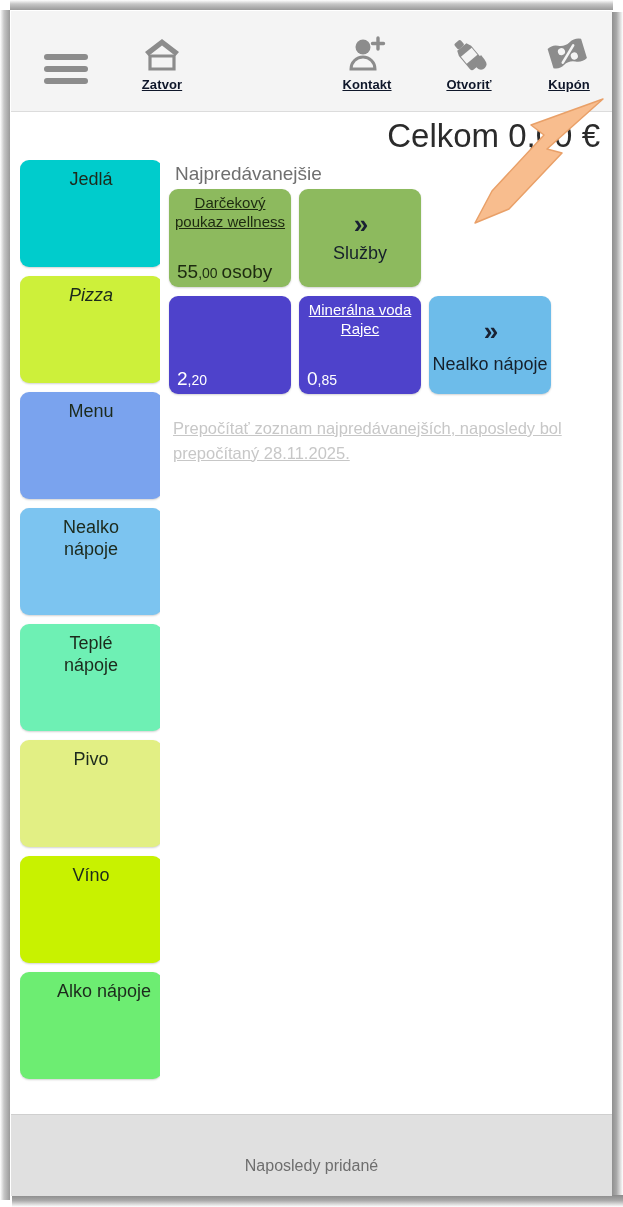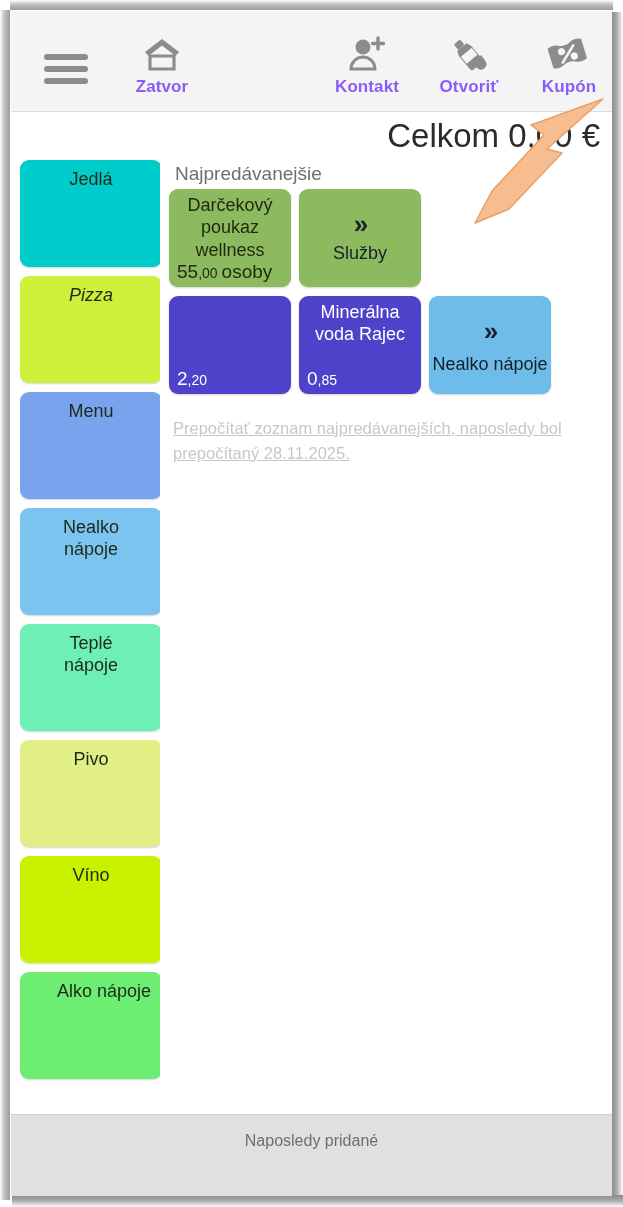--- a/index.html
+++ b/index.html
@@ -63,26 +63,27 @@
     align-items: center;
     justify-content: flex-start;
     cursor: pointer;
     user-select: none;
   }
   .tb-icon {
     height: 42px;
     display: flex; align-items: center; justify-content: center;
   }
   .tb-label {
-    font-size: 17px;
-    color: #8b5cf6;
+    font-size: 13px;
+    color: #0f172a;
     font-weight: bold;
     letter-spacing: .1px;
     margin-top: 2px;
     white-space: nowrap;
+    text-decoration: underline;
   }
 
   
   #btn-hamburger { left: 16px; top: 28px; width: 78px; height: 60px;
                    flex-direction: row; justify-content: center; }
   .burger { width: 44px; }
   .burger i {
     display: block; height: 6px; border-radius: 3px;
     background: #8c8c8c; margin: 6px 0;
   }
@@ -163,22 +164,23 @@
     border-radius: 9px;
     cursor: pointer;
     user-select: none;
     overflow: hidden;
     box-shadow: 0 1px 2px rgba(0,0,0,.18);
   }
   .ptile .pname {
     position: absolute;
     left: 4px; right: 4px; top: 5px;
     text-align: center;
-    font-size: 18px;
+    font-size: 15px;
     line-height: 1.24;
+    text-decoration: underline;
   }
   .ptile .pprice {
     position: absolute;
     left: 8px; bottom: 4px;
     font-size: 19px;
     white-space: nowrap;
   }
   .ptile .pprice .dec { font-size: 14px; }
   .ptile .punit { font-size: 19px; margin-left: 4px; }
 
@@ -229,20 +231,21 @@
     left: 0; bottom: 0;
     width: 601px; height: 82px;
     background: #e0e0e0;
     border-top: 1px solid #cfcfcf;
   }
   #bottom-label {
     text-align: center;
     padding-top: 17px;
     font-size: 16px;
     color: #6e6e6e;
+    margin-top: 25px;
   }
 
   
   #arrow-annotation {
     position: absolute;
     left: 440px; top: 86px;
     width: 180px; height: 130px;
     pointer-events: none;
     z-index: 50;
   }

